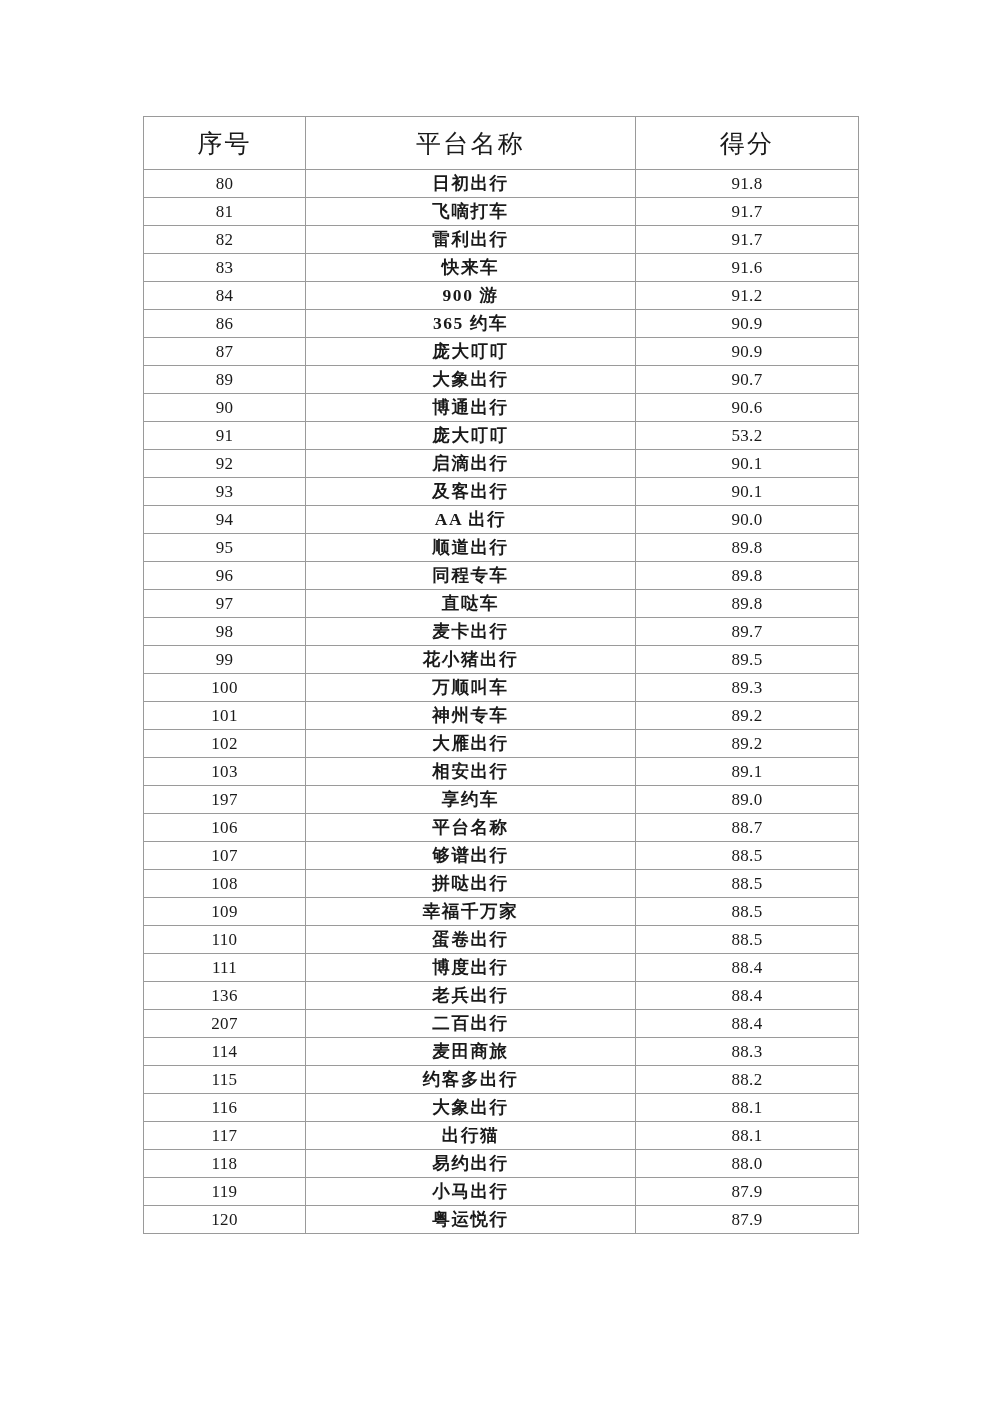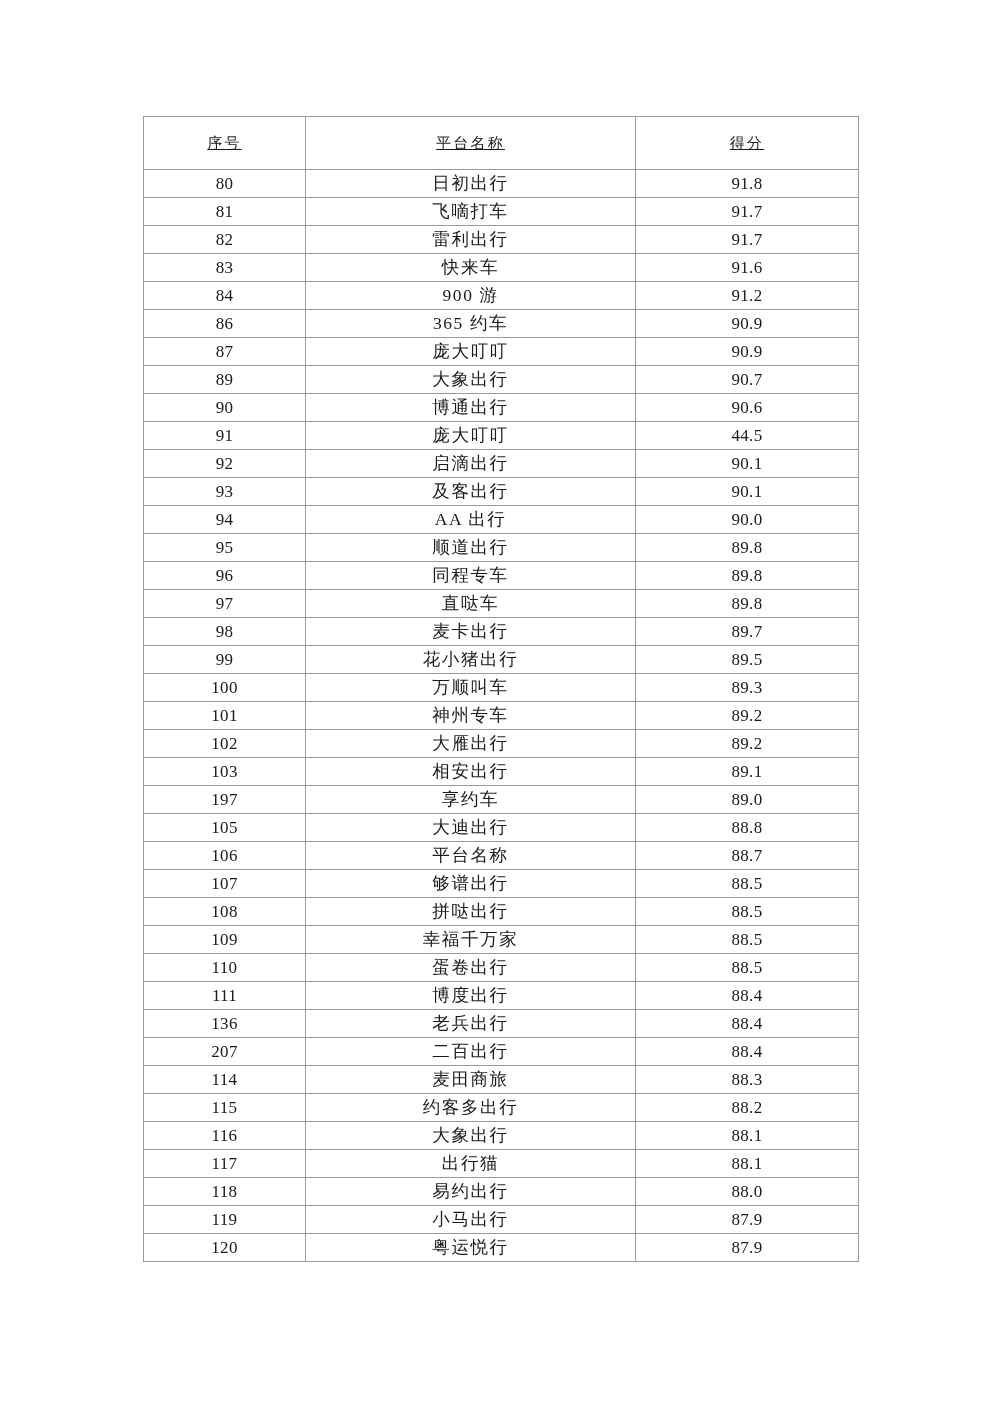--- a/index.html
+++ b/index.html
@@ -39,36 +39,36 @@
   table.score-table td {
     border: 1px solid #9a9a9a;
     text-align: center;
     vertical-align: middle;
     padding: 0;
     font-weight: normal;
     color: #1a1a1a;
   }
   table.score-table thead th {
     height: 52px;
-    font-size: 15px;
+    font-size: 25px;
     letter-spacing: 2.2px;
-    text-decoration: underline;
   }
   table.score-table tbody td {
     height: 27px;
     line-height: 27px;
     font-size: 17.5px;
   }
   table.score-table tbody td.rank,
   table.score-table tbody td.score {
     font-size: 17px;
     letter-spacing: 0.3px;
   }
   table.score-table tbody td.name {
     letter-spacing: 1.6px;
+    font-weight: bold;
   }
 </style>
 </head>
 <body>
 
 <div class="page">
   <div class="table-wrap">
     <table class="score-table">
       <colgroup>
         <col class="c-rank">
@@ -124,21 +124,21 @@
             <td class="score">90.7</td>
           </tr>
           <tr>
             <td class="rank">90</td>
             <td class="name">博通出行</td>
             <td class="score">90.6</td>
           </tr>
           <tr>
             <td class="rank">91</td>
             <td class="name">庞大叮叮</td>
-            <td class="score">44.5</td>
+            <td class="score">53.2</td>
           </tr>
           <tr>
             <td class="rank">92</td>
             <td class="name">启滴出行</td>
             <td class="score">90.1</td>
           </tr>
           <tr>
             <td class="rank">93</td>
             <td class="name">及客出行</td>
             <td class="score">90.1</td>
@@ -190,25 +190,20 @@
           </tr>
           <tr>
             <td class="rank">103</td>
             <td class="name">相安出行</td>
             <td class="score">89.1</td>
           </tr>
           <tr>
             <td class="rank">197</td>
             <td class="name">享约车</td>
             <td class="score">89.0</td>
-          </tr>
-          <tr>
-            <td class="rank">105</td>
-            <td class="name">大迪出行</td>
-            <td class="score">88.8</td>
           </tr>
           <tr>
             <td class="rank">106</td>
             <td class="name">平台名称</td>
             <td class="score">88.7</td>
           </tr>
           <tr>
             <td class="rank">107</td>
             <td class="name">够谱出行</td>
             <td class="score">88.5</td>

